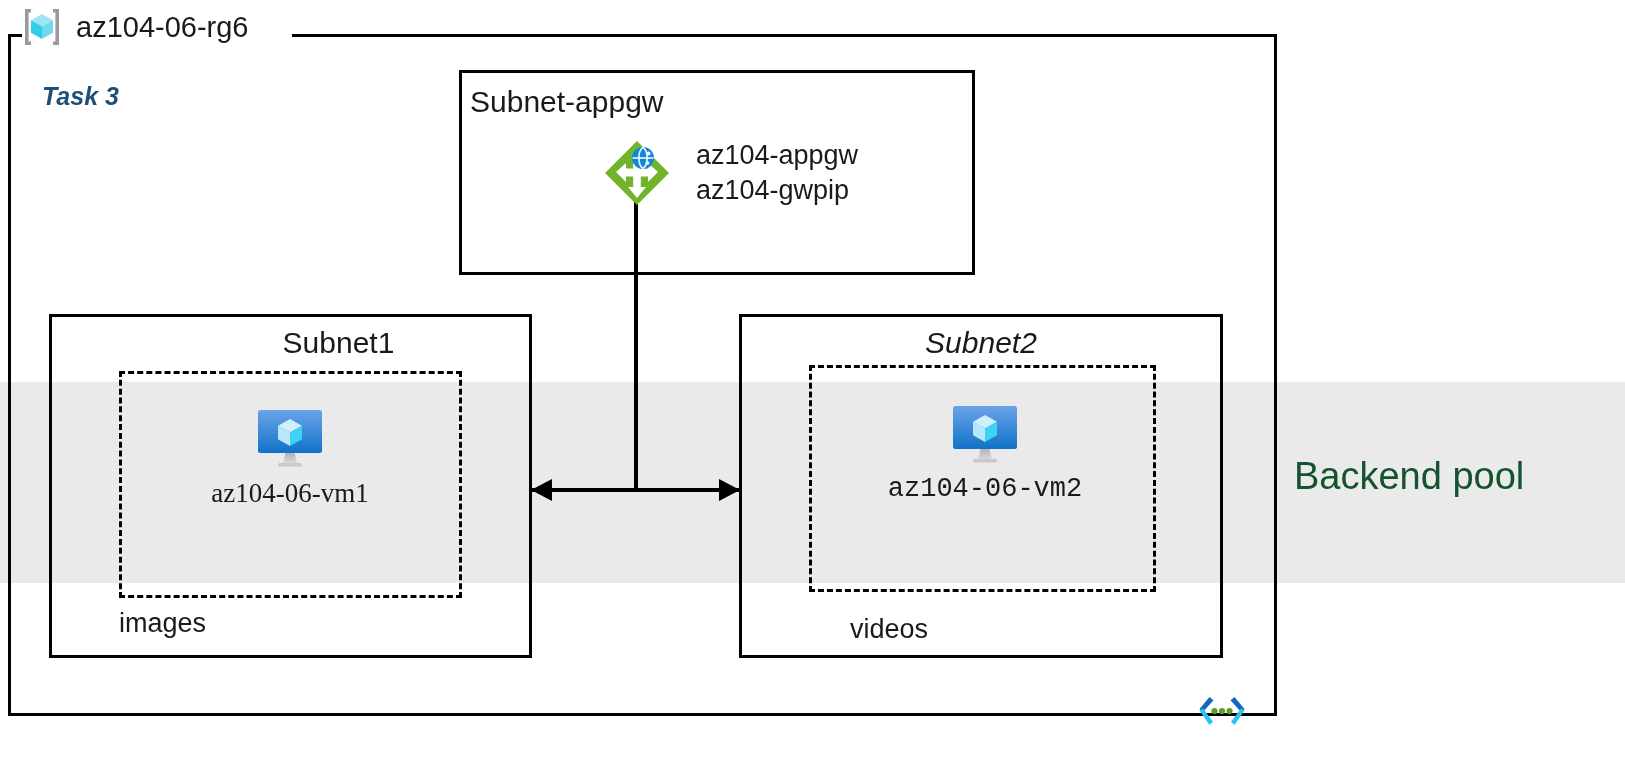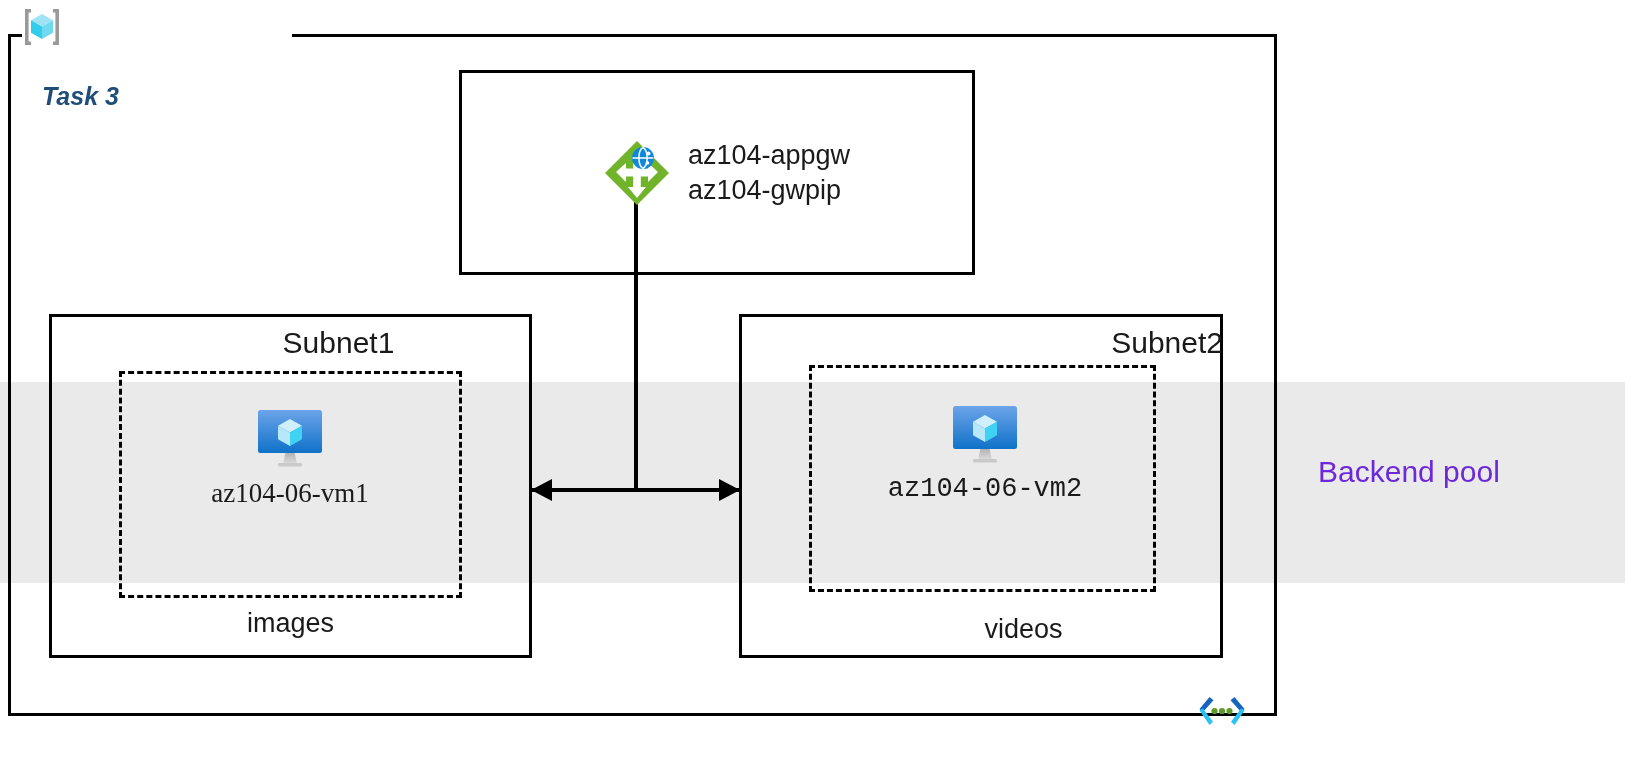--- a/index.html
+++ b/index.html
@@ -27,25 +27,24 @@
     top: 382px;
     width: 1625px;
     height: 201px;
     background: #eaeaea;
     z-index: 1;
   }
   .backend-label {
     position: absolute;
     left: 1294px;
     top: 455px;
-    font-size: 30px;
-    color: #6d28d9;
+    font-size: 38px;
+    color: #14532d;
     white-space: nowrap;
     z-index: 6;
-    margin-left: 24px;
   }
 
   
   .rg-frame {
     position: absolute;
     left: 8px;
     top: 34px;
     width: 1269px;
     height: 682px;
     border: 3px solid #000000;
@@ -127,21 +126,21 @@
 
   .subnet-title {
     position: absolute;
     font-size: 30px;
     color: #1a1a1a;
     white-space: nowrap;
     z-index: 7;
   }
   .subnet-title-appgw { left: 470px; top: 85px; }
   .subnet-title-1 { left: 49px; top: 326px; width: 579px; text-align: center; }
-  .subnet-title-2 { left: 739px; top: 326px; width: 484px; text-align: right; }
+  .subnet-title-2 { left: 739px; top: 326px; width: 484px; text-align: center; font-style: italic; }
 
   
   .dashed-box {
     position: absolute;
     border: 3px dashed #000000;
     box-sizing: border-box;
     background: transparent;
     z-index: 6;
   }
   .dashed-box-1 { left: 119px; top: 371px; width: 343px; height: 227px; }
@@ -169,33 +168,33 @@
     white-space: nowrap;
   }
 
   
   .subnet-footer {
     position: absolute;
     font-size: 27px;
     color: #1a1a1a;
     z-index: 7;
     white-space: nowrap;
-    text-align: center;
+    text-align: left;
   }
   .subnet-footer-1 { left: 119px; top: 608px; width: 343px; }
   .subnet-footer-2 { left: 850px; top: 614px; width: 347px; }
 
   
   .appgw-node {
     position: absolute;
     left: 602px;
     top: 138px;
     display: flex;
     align-items: center;
-    gap: 16px;
+    gap: 24px;
     z-index: 8;
   }
   .appgw-icon {
     width: 70px;
     height: 70px;
     display: block;
     flex: none;
   }
   .appgw-labels {
     font-size: 27px;
@@ -273,25 +272,27 @@
 
         <path d="M33 4 L39 4 L39 40 L33 40 L33 36.5 L35.4 36.5 L35.4 7.5 L33 7.5 Z" fill="#9a9a9a"></path>
 
         <path d="M22 9 L33 15.2 L22 21.4 L11 15.2 Z" fill="#9ee4f5"></path>
 
         <path d="M11 15.2 L22 21.4 L22 34 L11 27.8 Z" fill="#32cdea"></path>
 
         <path d="M33 15.2 L33 27.8 L22 34 L22 21.4 Z" fill="#6fd9f0"></path>
       </svg>
     </span>
+    <span class="rg-title-text">az104-06-rg6</span>
   </div>
 
   <div class="task-label">Task 3</div>
 
   <div class="subnet-box subnet-box-appgw"></div>
+  <div class="subnet-title subnet-title-appgw">Subnet-appgw</div>
 
   <div class="appgw-node">
     <span>
       <svg class="appgw-icon" viewBox="0 0 70 70" xmlns="http://www.w3.org/2000/svg">
 
         <path d="M35 3 L67 35 L35 67 L3 35 Z" fill="#71b32b"></path>
 
         <path d="M14 34 L24 25 L24 30.5 L32 30.5 L32 38.5 L24 38.5 L24 44 Z" fill="#ffffff"></path>
 
         <path d="M56 34 L46 25 L46 30.5 L38 30.5 L38 38.5 L46 38.5 L46 44 Z" fill="#ffffff"></path>

